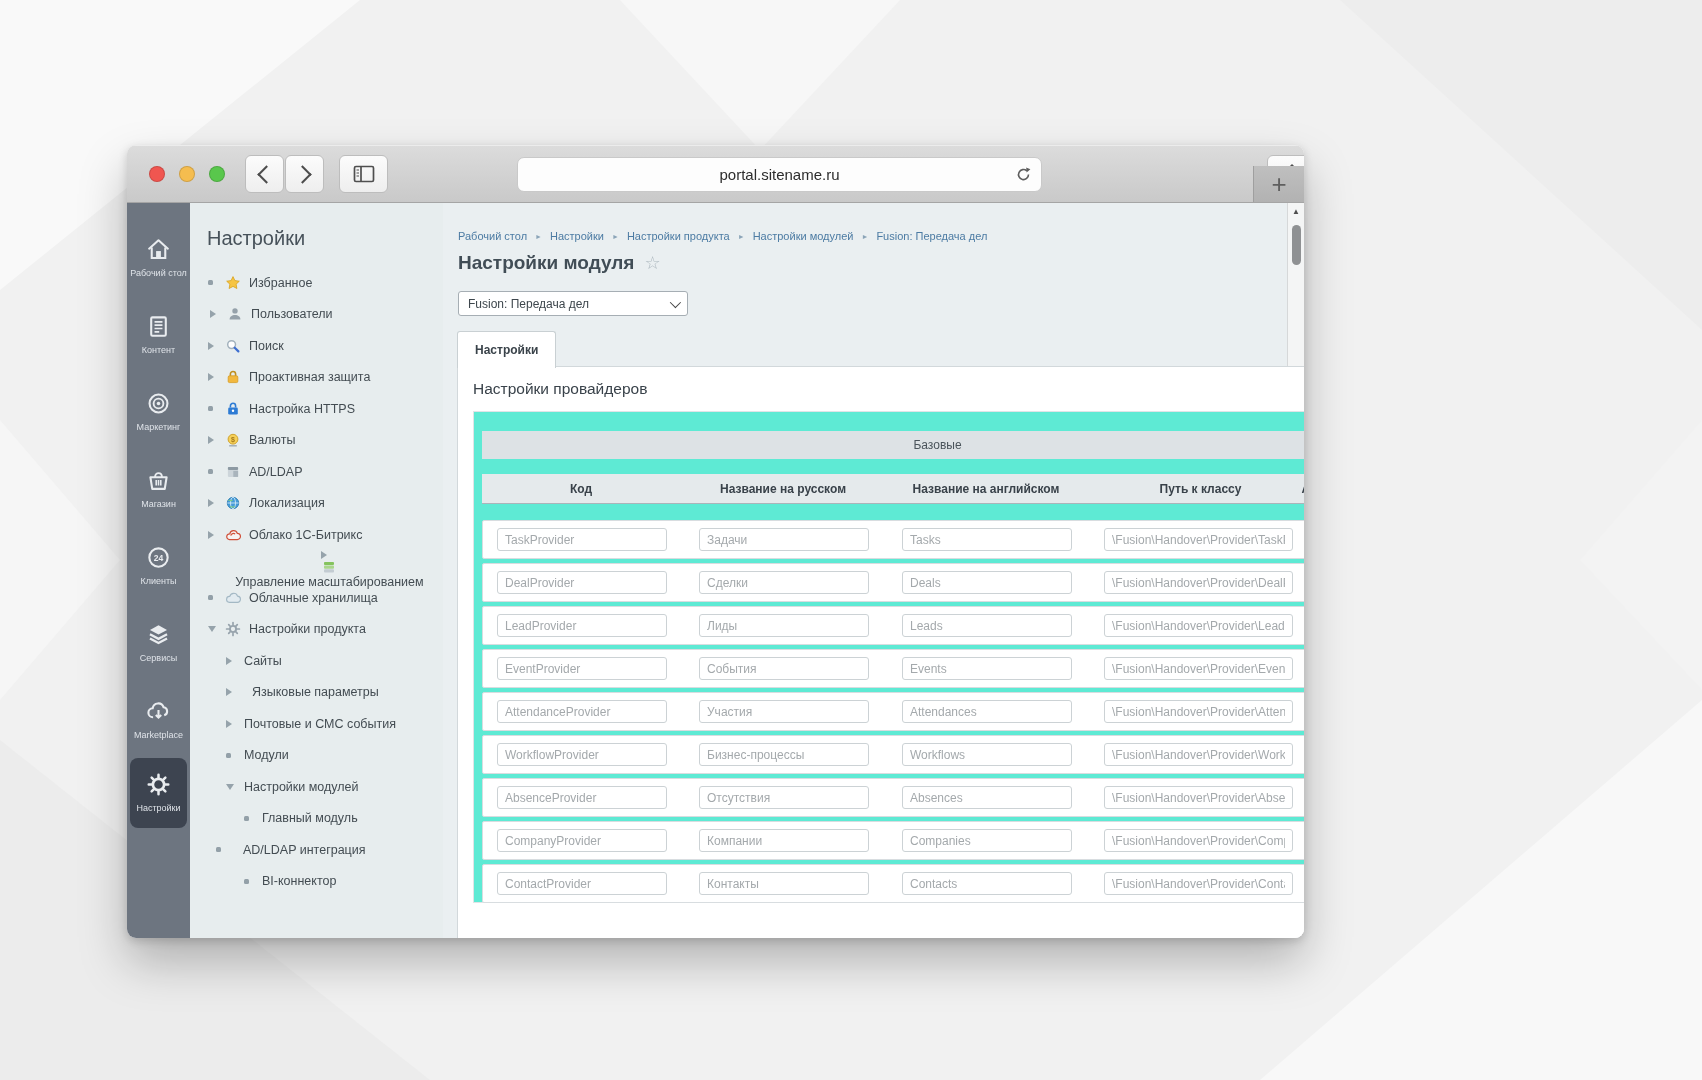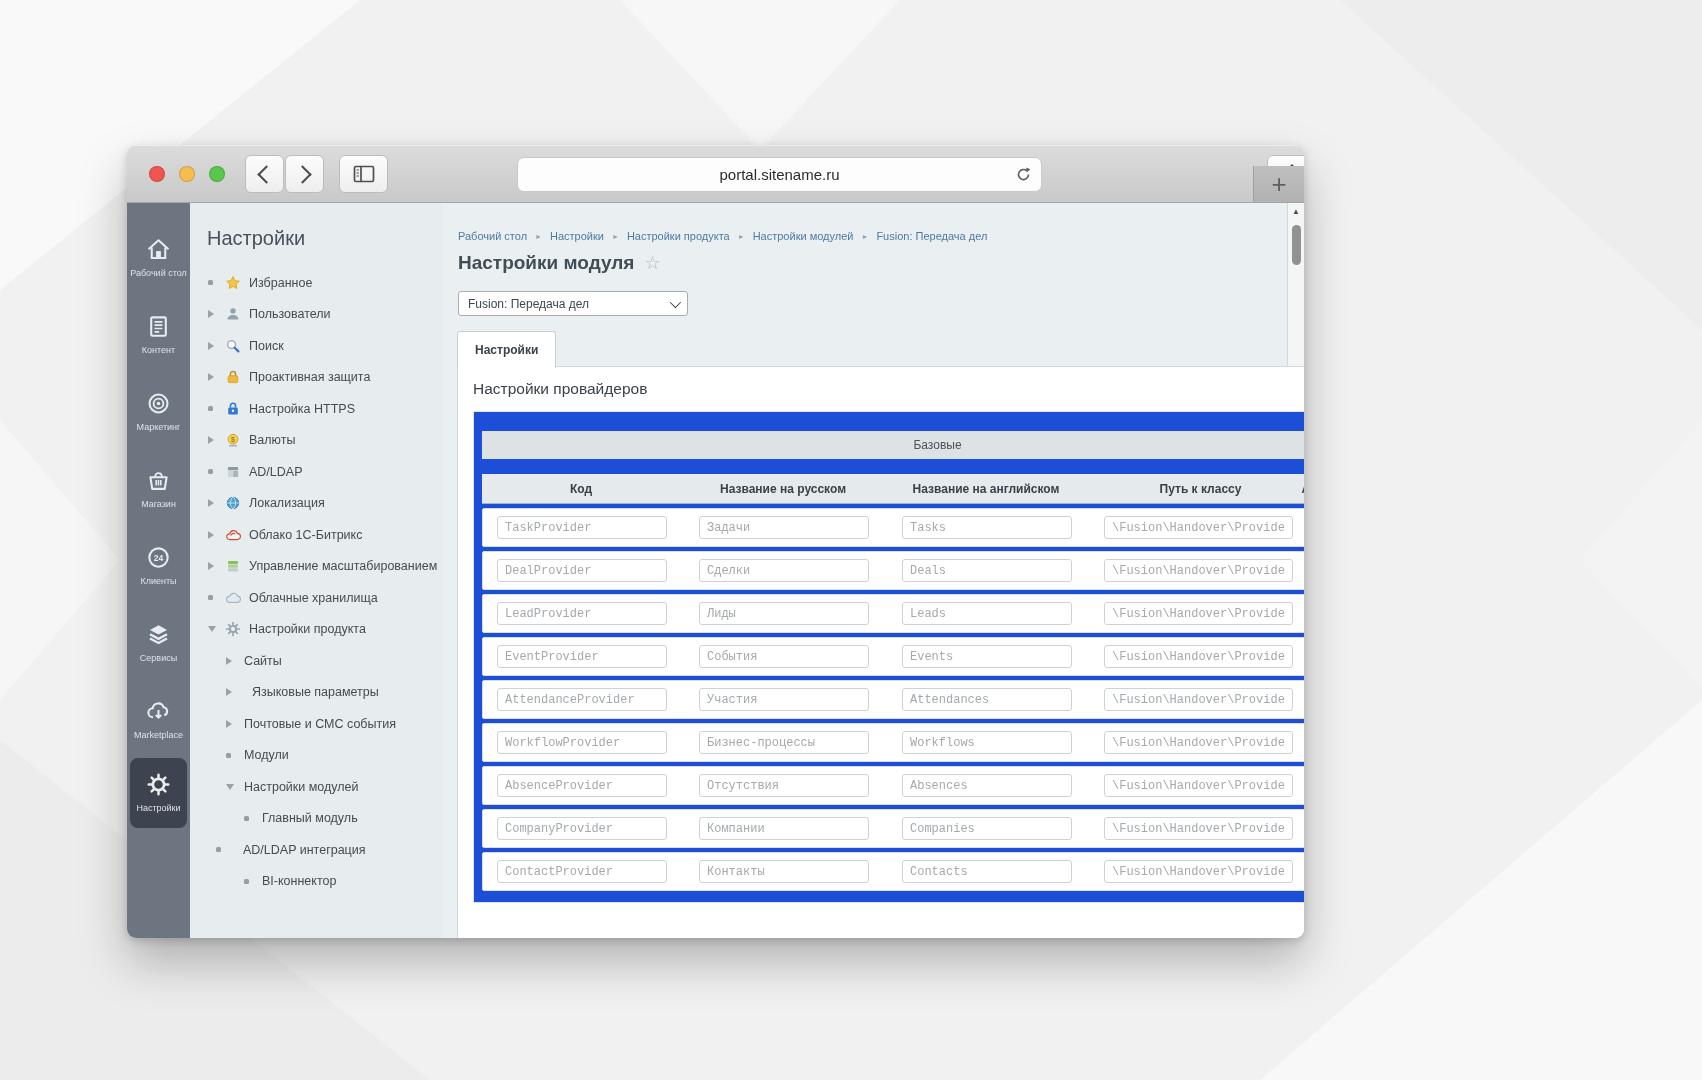--- a/index.html
+++ b/index.html
@@ -49,28 +49,28 @@
   .crumb-wrap{display:flex;align-items:center;}
   .crumb-wrap:last-child .csep{display:none;}
   .pt-row{position:absolute;left:15px;top:49px;display:flex;align-items:center;}
   .pt{font-size:19px;font-weight:bold;color:#414d56;margin:0;}
   .fav-star{font-size:18px;color:#aeb9c0;margin-left:10px;}
   .mod-select{position:absolute;left:15px;top:88px;width:230px;height:25px;background:#fff;border:1px solid #a6aeb4;border-radius:3px;display:flex;align-items:center;font-size:12px;color:#3e474d;padding:0 9px;box-sizing:border-box;cursor:pointer;}
   .sel-chev{margin-left:auto;width:7px;height:7px;border-right:1.7px solid #444;border-bottom:1.7px solid #444;transform:rotate(45deg) translateY(-2px);}
   .tab{position:absolute;left:14px;top:128px;height:36px;background:#fff;border:1px solid #c9d0d3;border-bottom:none;border-radius:3px 3px 0 0;padding:0 17px;display:flex;align-items:center;font-size:12px;font-weight:bold;color:#3a434a;z-index:2;cursor:pointer;}
   .sheet{position:absolute;left:14px;top:163px;width:946px;bottom:0;background:#fff;border:1px solid #d2d8db;border-bottom:none;box-sizing:border-box;overflow:hidden;z-index:1;}
   .sec-title{font-size:15.5px;color:#39424a;font-weight:normal;margin:0;position:absolute;left:15px;top:13px;}
-  .panel{position:absolute;left:15px;top:44px;width:929px;height:492px;background:#1d4ed8;border:1px solid #e0e4e7;box-sizing:border-box;}
+  .panel{position:absolute;left:15px;top:44px;width:929px;height:492px;background:#5eead4;border:1px solid #e0e4e7;box-sizing:border-box;}
   .group-bar{margin:19px 8px 0;height:28px;background:#dde2e5;display:flex;align-items:center;justify-content:center;font-size:12px;color:#4a545b;}
   .tgrid{display:grid;grid-template-columns:202px 203px 202px 195px 30px 52px;align-items:center;padding-left:14px;box-sizing:border-box;}
   .thead{margin:15px 8px 0;height:30px;background:#e5eaec;border-bottom:1px solid #aab4ba;font-size:12px;font-weight:bold;color:#39424a;}
   .th{text-align:center;}
   .th.w170{width:170px;}
   .th.w195{width:195px;}
-  .rows{margin-top:4px;font-family:Liberation Mono, monospace;}
+  .rows{margin-top:16px;}
   .trow{margin:0 8px 4px;height:39px;background:#fff;border:1px solid #d8dde0;border-radius:2px;}
   .tin{height:23px;border:1px solid #ccd2d5;border-radius:3px;background:#fff;font-size:12px;color:#a4a9ac;padding:0 7px;box-sizing:border-box;font-family:inherit;outline:none;}
   .tin.w170{width:170px;}
   .tin.w189{width:189px;}
   .cbc{display:flex;justify-content:center;}
   .cb{width:14px;height:14px;border:1px solid #98a1a7;border-radius:3px;background:linear-gradient(#f5f5f5,#dddddd);position:relative;display:inline-block;cursor:pointer;}
   .cb.checked::after{content:"✓";position:absolute;left:1.5px;top:-2.5px;font-size:12.5px;color:#41484e;font-weight:bold;}
   .cb-del{border-color:#c8cdd1;background:#f3f4f5;}
   
   .vscroll{position:absolute;right:0;top:0;bottom:0;width:17px;background:#f4f5f5;border-left:1px solid #d6d8d9;box-sizing:border-box;}
@@ -295,21 +295,21 @@
 
             <div class="m-item" style="padding-left: 18px;">
               <span class="marker mk-bullet"></span>
               <svg class="mi">
                 <use href="#i-star"></use>
               </svg>
               <span class="ml">Избранное</span>
             </div>
 
 
-            <div class="m-item" style="padding-left: 18px;">
+            <div class="m-item" style=" margin-left: 20px;">
               <span class="marker mk-right"></span>
               <svg class="mi">
                 <use href="#i-user"></use>
               </svg>
               <span class="ml">Пользователи</span>
             </div>
 
             <div class="m-item" style="padding-left: 18px;">
               <span class="marker mk-right"></span>
               <svg class="mi">
@@ -359,21 +359,21 @@
             </div>
 
             <div class="m-item" style="padding-left: 18px;">
               <span class="marker mk-right"></span>
               <svg class="mi">
                 <use href="#i-cloud-red"></use>
               </svg>
               <span class="ml">Облако 1С-Битрикс</span>
             </div>
 
-            <div class="m-item" style="padding-left: 18px;">
+            <div class="m-item" style="padding-left: 18px; flex-direction: column;">
               <span class="marker mk-right"></span>
               <svg class="mi">
                 <use href="#i-servers"></use>
               </svg>
               <span class="ml">Управление масштабированием</span>
             </div>
 
             <div class="m-item" style="padding-left: 18px;">
               <span class="marker mk-bullet"></span>
               <svg class="mi">

